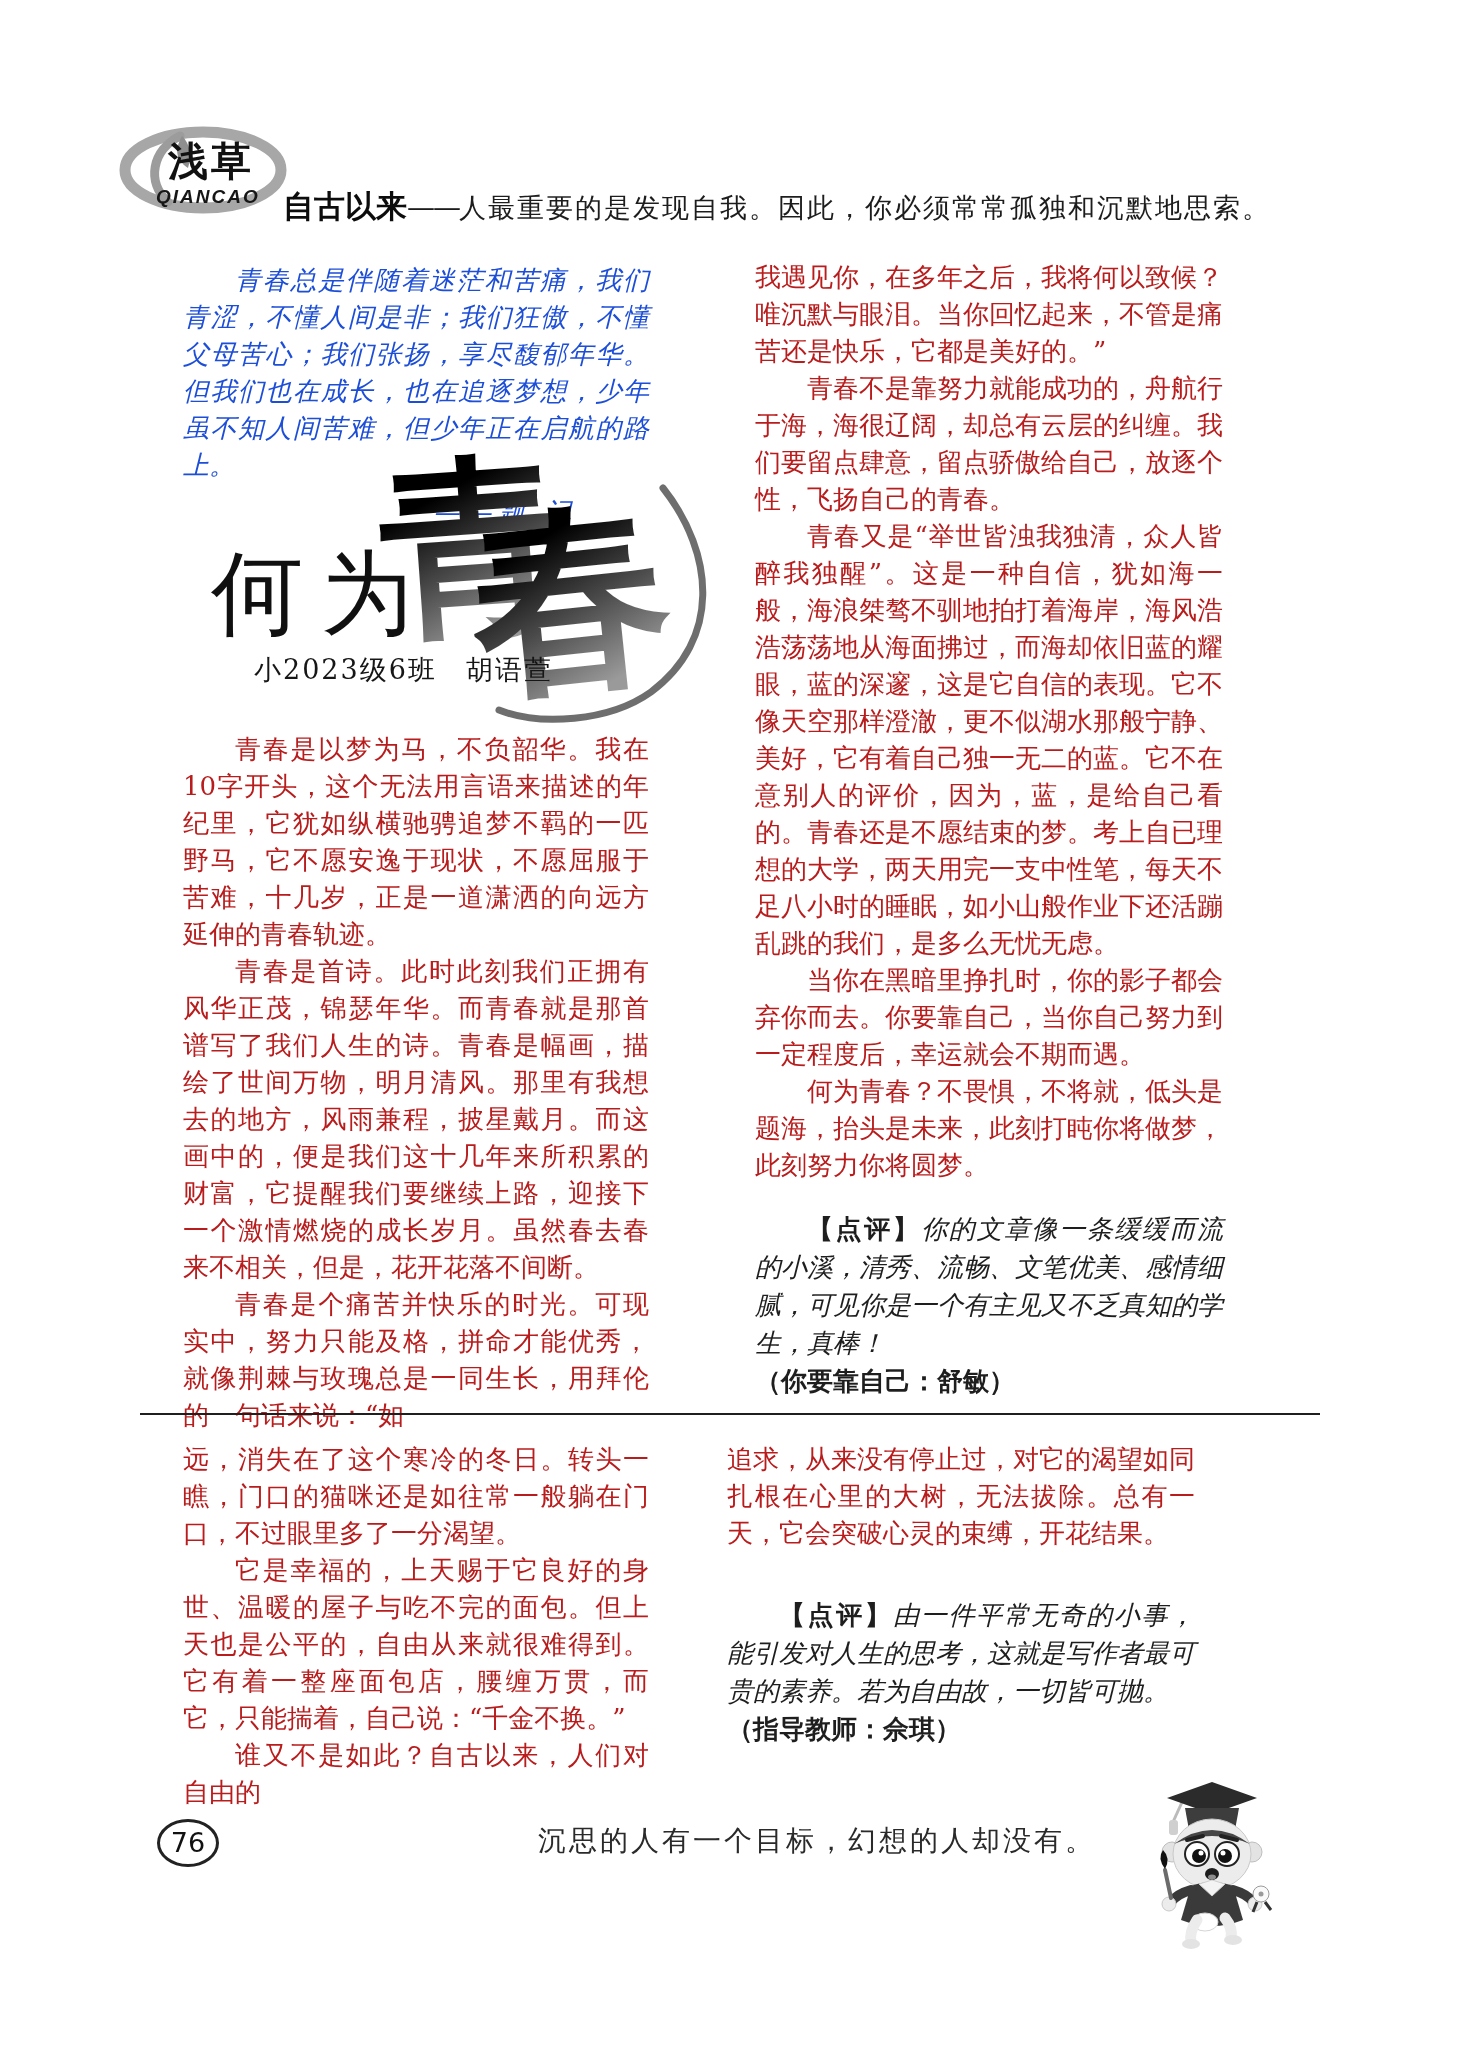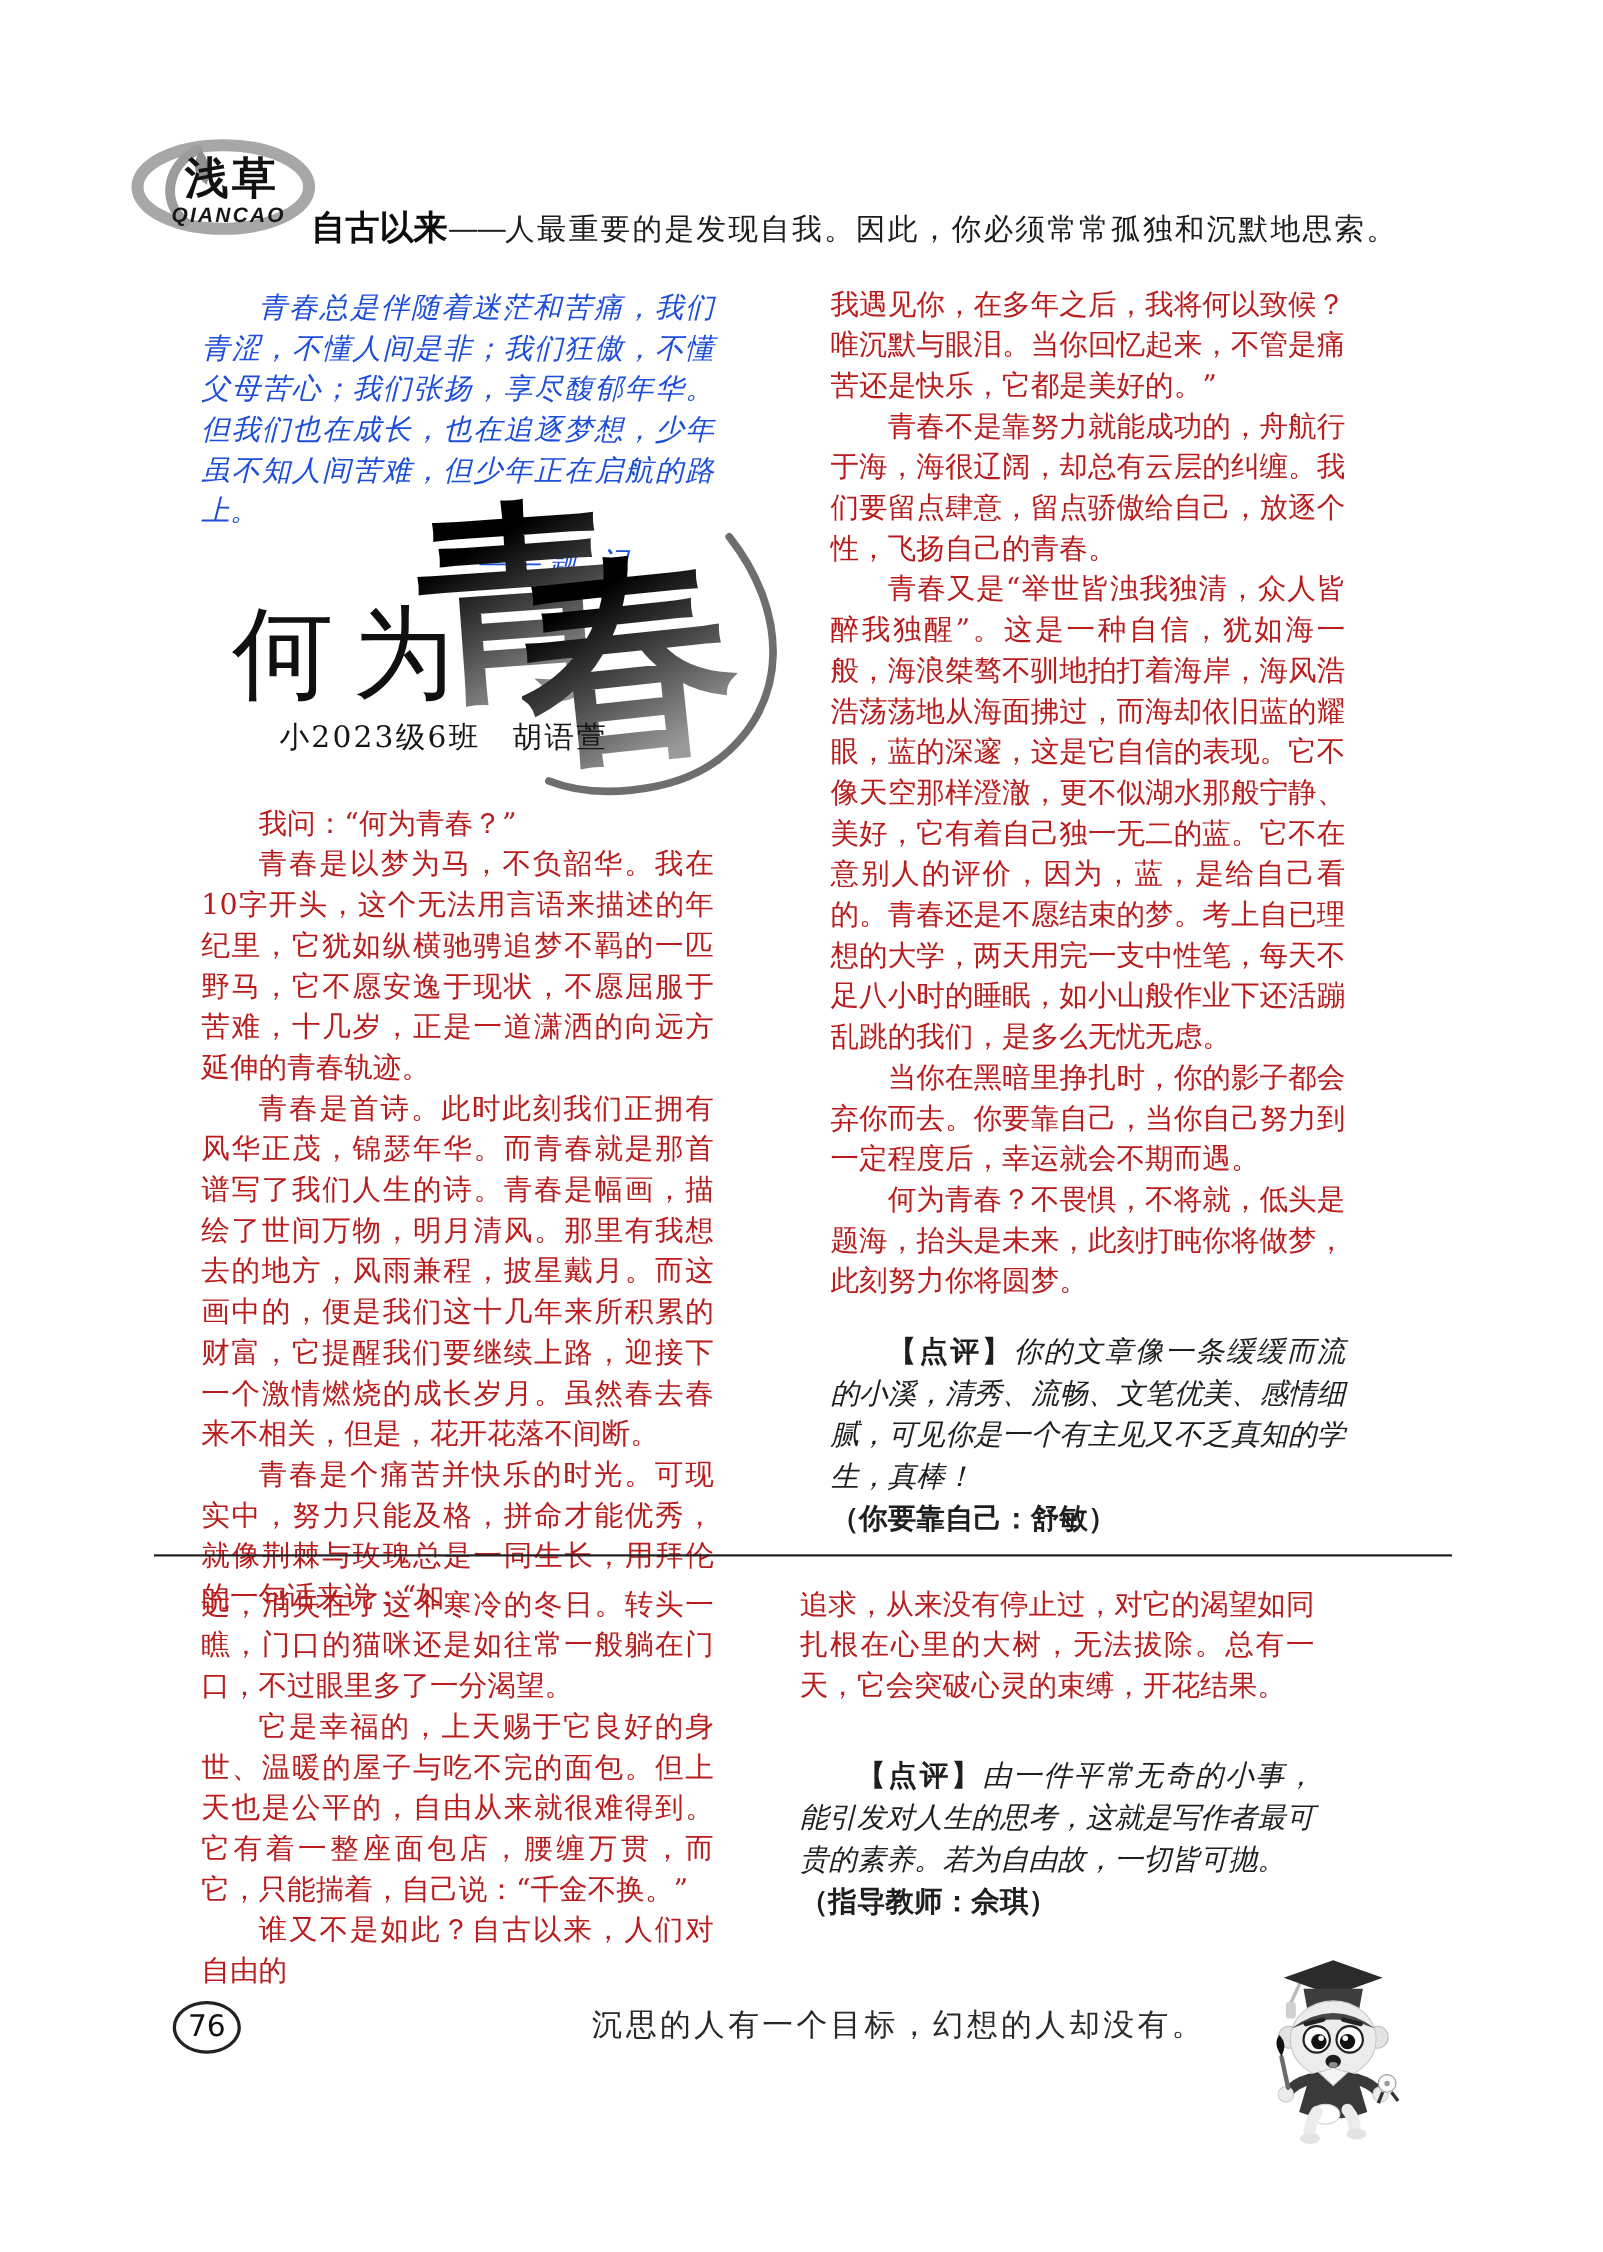--- a/index.html
+++ b/index.html
@@ -94,21 +94,20 @@
     <span class="title-prefix">何为</span>
     <svg class="title-swoosh" width="400" height="270" viewBox="0 0 400 270">
       <path d="M330 18 C 382 84, 388 170, 318 222 C 276 252, 206 256, 166 240" fill="none" stroke="#555" stroke-width="7" stroke-linecap="round" opacity="0.85"></path>
     </svg>
     <span class="calli calli-1">青</span>
     <span class="calli calli-2">春</span>
   </div>
   <div class="byline">小2023级6班　胡语萱</div>
 
   <div class="col-left-body bodytext">
-    <p class="indent">我问：“何为青春？”</p>
     <p class="indent">青春是以梦为马，不负韶华。我在10字开头，这个无法用言语来描述的年纪里，它犹如纵横驰骋追梦不羁的一匹野马，它不愿安逸于现状，不愿屈服于苦难，十几岁，正是一道潇洒的向远方延伸的青春轨迹。</p>
     <p class="indent">青春是首诗。此时此刻我们正拥有风华正茂，锦瑟年华。而青春就是那首谱写了我们人生的诗。青春是幅画，描绘了世间万物，明月清风。那里有我想去的地方，风雨兼程，披星戴月。而这画中的，便是我们这十几年来所积累的财富，它提醒我们要继续上路，迎接下一个激情燃烧的成长岁月。虽然春去春来不相关，但是，花开花落不间断。</p>
     <p class="indent">青春是个痛苦并快乐的时光。可现实中，努力只能及格，拼命才能优秀，就像荆棘与玫瑰总是一同生长，用拜伦的一句话来说：“如</p>
   </div>
 
   <div class="col-right bodytext">
     <p>我遇见你，在多年之后，我将何以致候？唯沉默与眼泪。当你回忆起来，不管是痛苦还是快乐，它都是美好的。”</p>
     <p class="indent">青春不是靠努力就能成功的，舟航行于海，海很辽阔，却总有云层的纠缠。我们要留点肆意，留点骄傲给自己，放逐个性，飞扬自己的青春。</p>
     <p class="indent">青春又是“举世皆浊我独清，众人皆醉我独醒”。这是一种自信，犹如海一般，海浪桀骜不驯地拍打着海岸，海风浩浩荡荡地从海面拂过，而海却依旧蓝的耀眼，蓝的深邃，这是它自信的表现。它不像天空那样澄澈，更不似湖水那般宁静、美好，它有着自己独一无二的蓝。它不在意别人的评价，因为，蓝，是给自己看的。青春还是不愿结束的梦。考上自已理想的大学，两天用完一支中性笔，每天不足八小时的睡眠，如小山般作业下还活蹦乱跳的我们，是多么无忧无虑。</p>
     <p class="indent">当你在黑暗里挣扎时，你的影子都会弃你而去。你要靠自己，当你自己努力到一定程度后，幸运就会不期而遇。</p>

